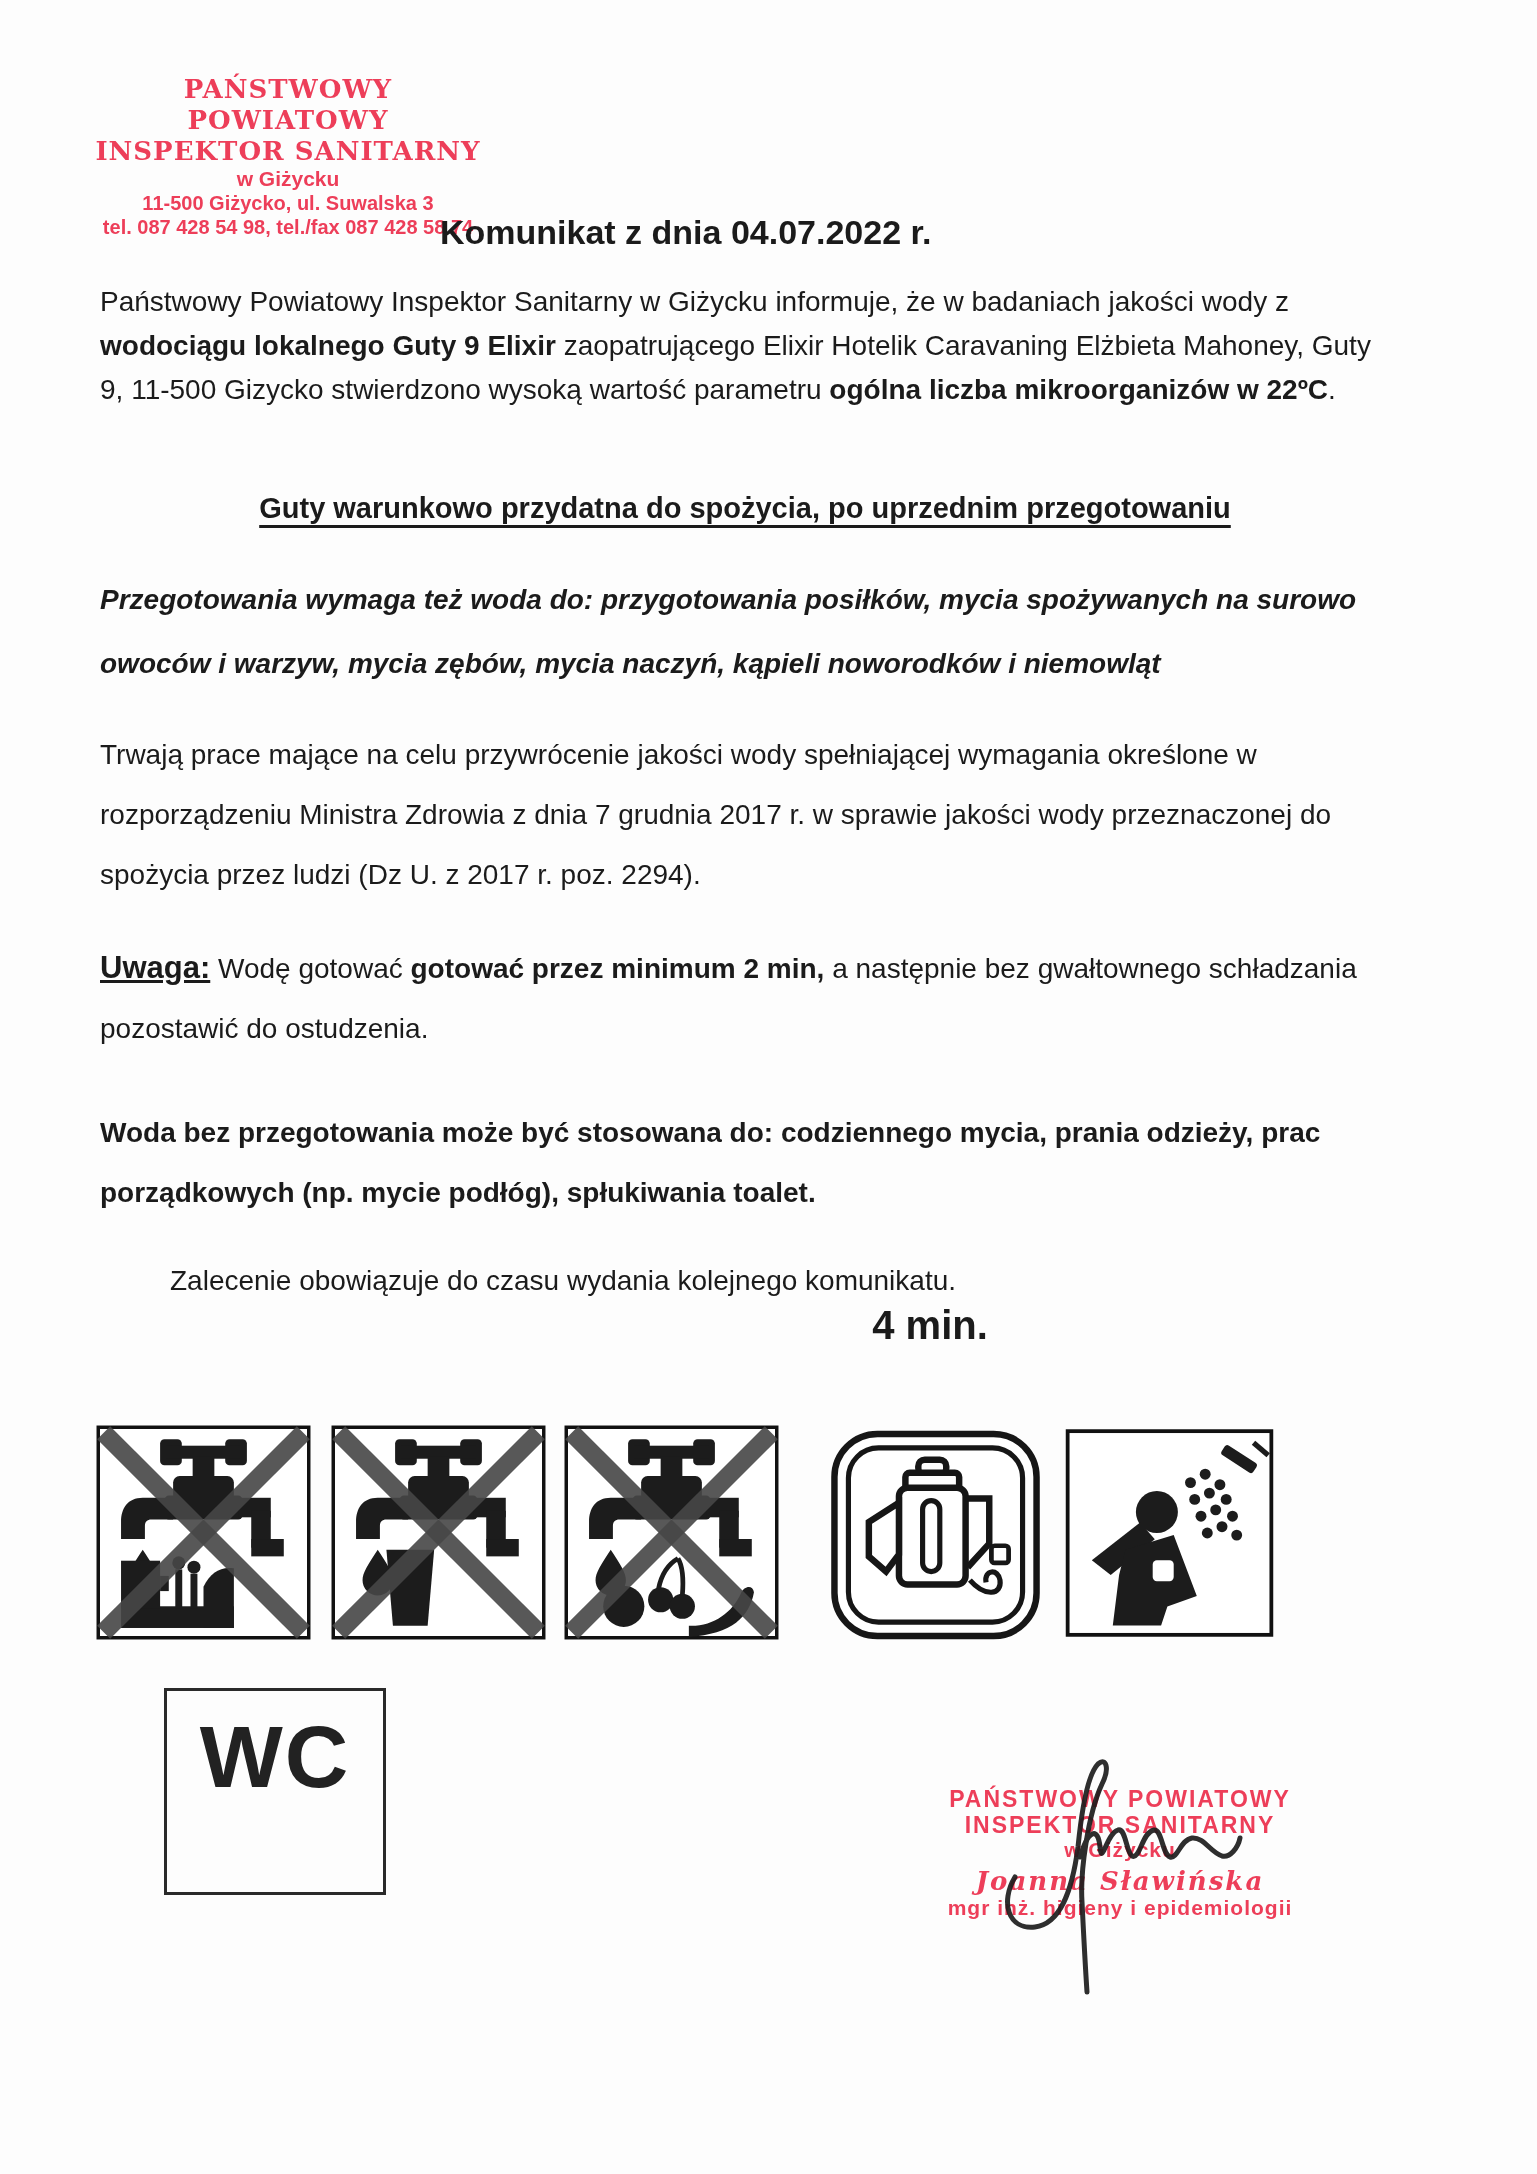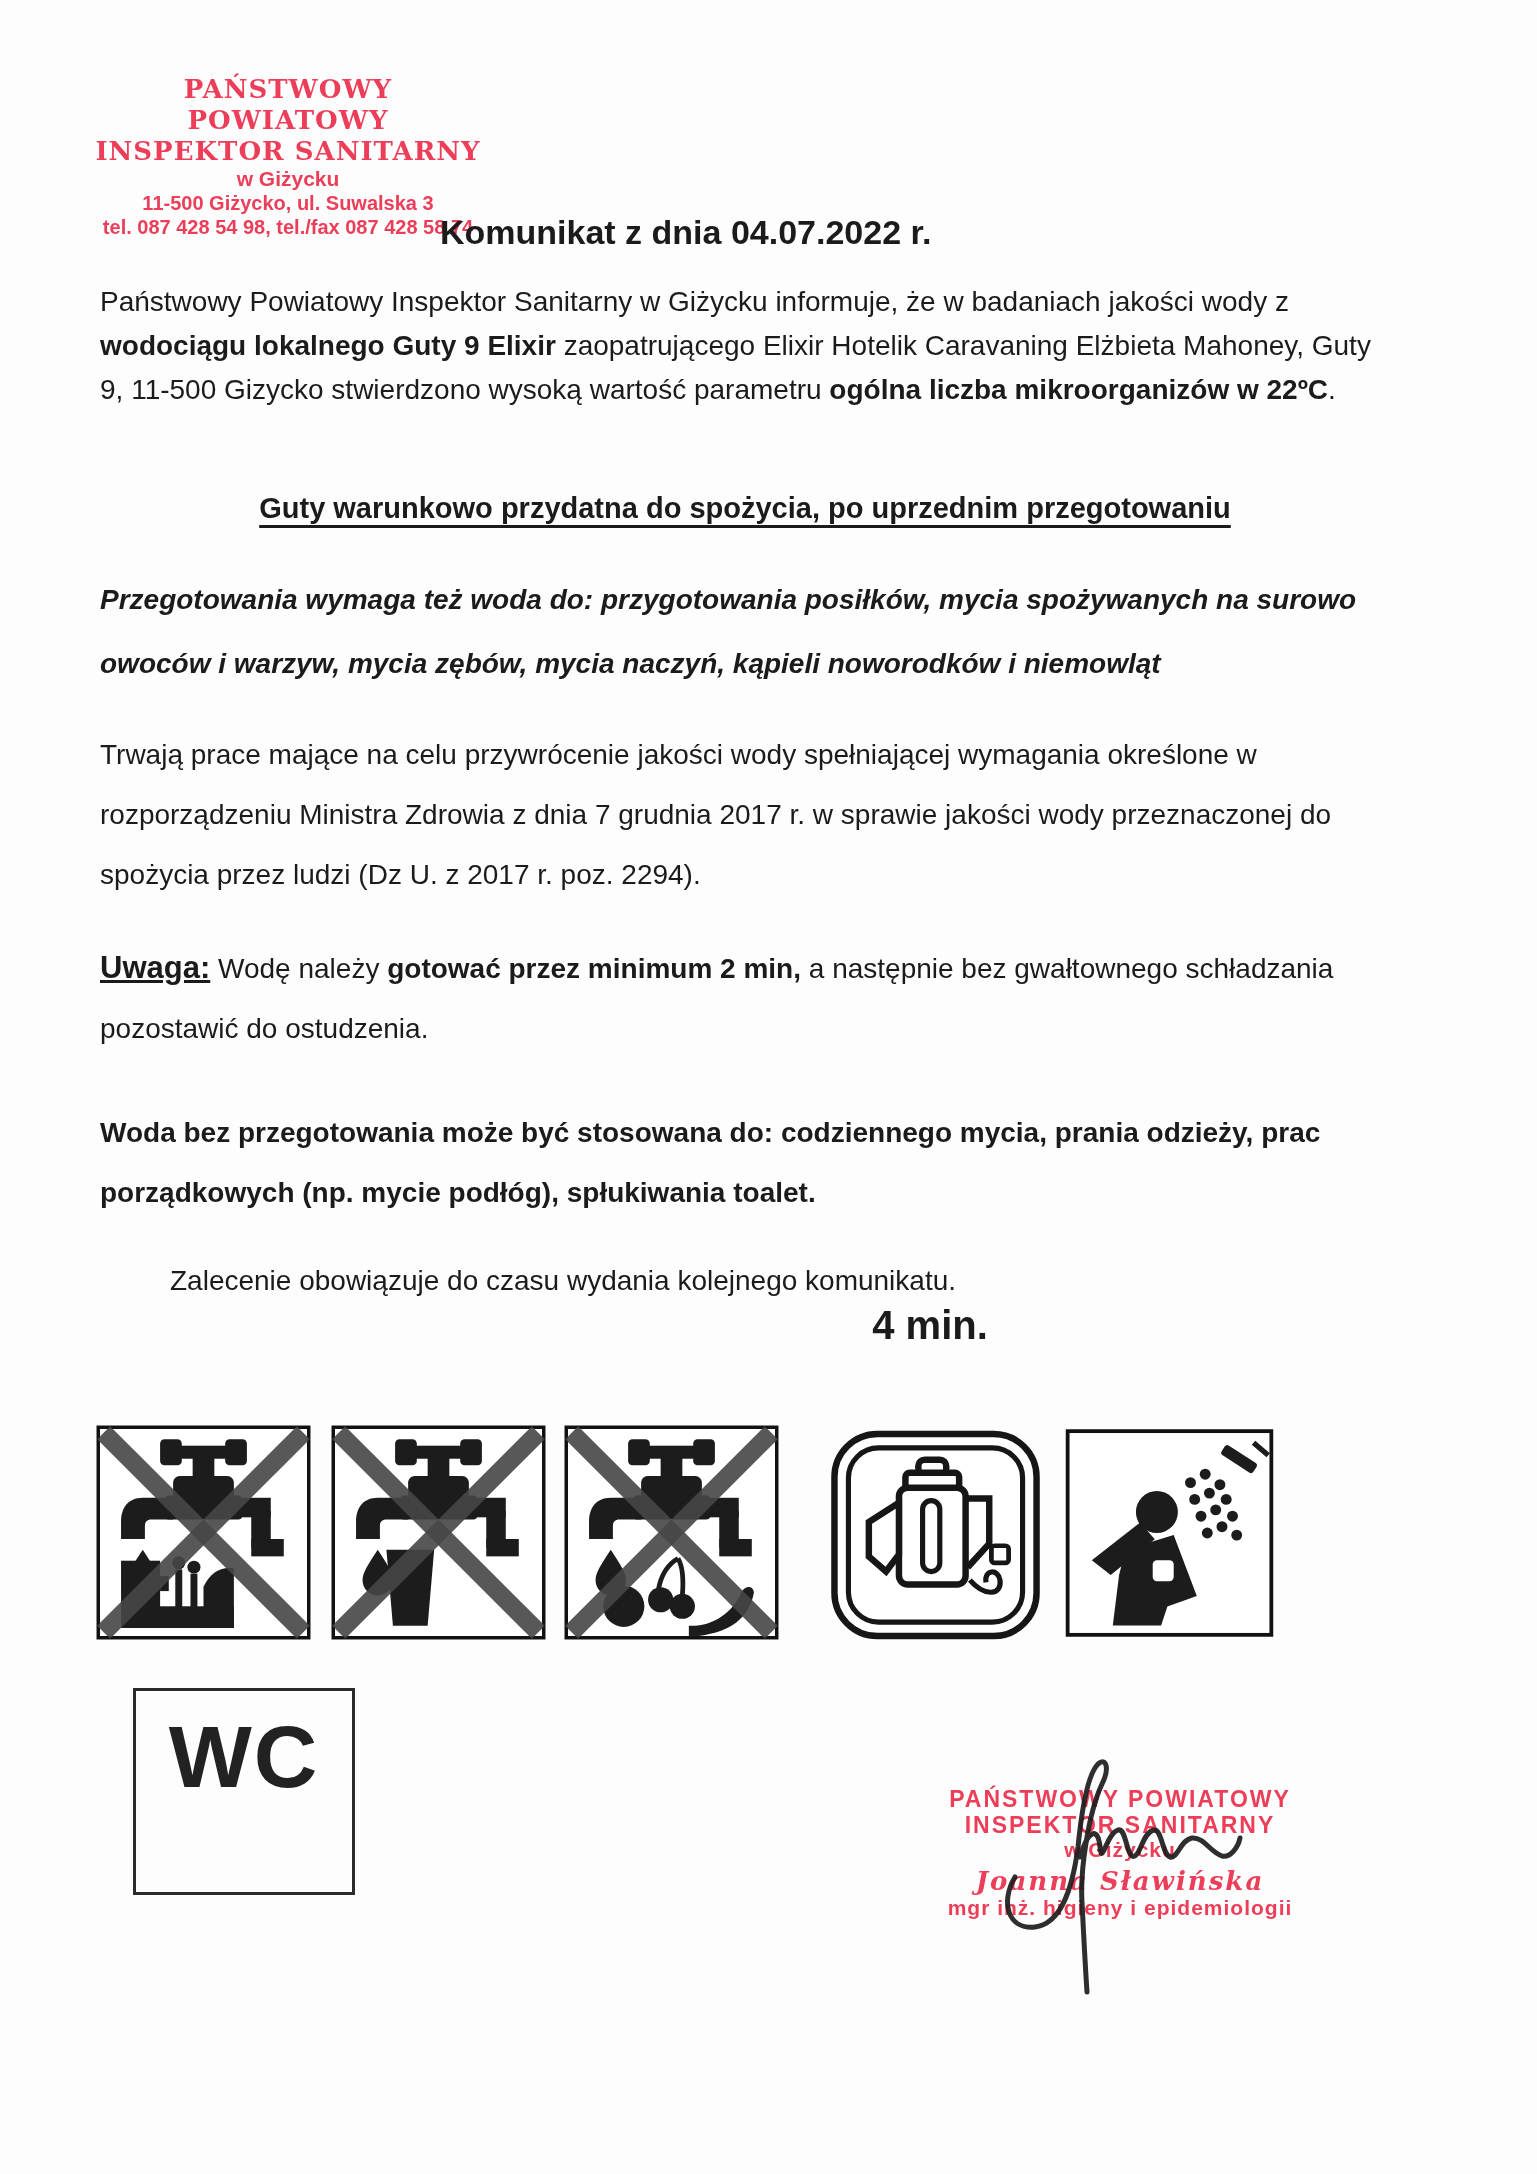--- a/index.html
+++ b/index.html
@@ -28,21 +28,21 @@
   .p5{top:1075px;line-height:60px;font-weight:700;width:1330px;}
   .p6{top:1233px;padding-left:70px;margin-top:32px;}
   .boil{left:700px;top:1303px;width:460px;text-align:center;font-size:40px;font-weight:700;}
   .b{font-weight:700;}
 
   
   .icon-box{position:absolute;width:217px;height:217px;}
   .icon-box svg{width:100%;height:100%;display:block;}
 
   
-  .wc-box{left:133px;top:1688px;width:222px;height:207px;border:3px solid #2a2a2a;
+  .wc-box{left:164px;top:1688px;width:222px;height:207px;border:3px solid #2a2a2a;
           box-sizing:border-box;text-align:center;}
   .wc-box .wc-text{font-size:88px;font-weight:700;letter-spacing:2px;color:#222;
           line-height:1;margin-top:22px;font-family:"Liberation Sans",sans-serif;}
 
   
   .ftr-stamp{left:905px;top:1786px;width:430px;text-align:center;color:#ed3e59;z-index:1;}
   .ftr-stamp .l{font-weight:700;font-size:23px;line-height:26px;letter-spacing:2px;}
   .ftr-stamp .s{font-weight:700;font-size:21px;line-height:24px;letter-spacing:1px;}
   .ftr-stamp .name{font-family:"DejaVu Serif",serif;font-style:italic;font-weight:700;
                    font-size:26px;line-height:30px;letter-spacing:2px;margin-top:4px;}
@@ -86,21 +86,21 @@
 <p class="abs p p1"><span>Państwowy Powiatowy Inspektor Sanitarny w Giżycku informuje, że w badaniach jakości wody z </span><span class="b">wodociągu lokalnego Guty 9 Elixir</span><span>  zaopatrującego Elixir Hotelik Caravaning Elżbieta Mahoney, Guty 9, 11-500 Gizycko stwierdzono wysoką wartość parametru </span><span class="b">ogólna liczba mikroorganizów w 22ºC</span><span>.</span></p>
 
 <div class="abs p heading">
   <span>Guty warunkowo przydatna do spożycia, po uprzednim przegotowaniu</span>
 </div>
 
 <p class="abs p p2">Przegotowania wymaga też woda do: przygotowania posiłków, mycia spożywanych na surowo owoców i warzyw, mycia zębów, mycia naczyń, kąpieli noworodków i niemowląt</p>
 
 <p class="abs p p3">Trwają prace mające na celu przywrócenie jakości wody spełniającej wymagania określone w rozporządzeniu Ministra Zdrowia z dnia 7 grudnia 2017 r. w sprawie jakości wody przeznaczonej do spożycia przez ludzi (Dz U. z 2017 r. poz. 2294).</p>
 
-<p class="abs p p4"><span class="uwaga">Uwaga:</span><span> Wodę należy </span><span class="b">gotować przez minimum 2 min,</span><span> a następnie bez gwałtownego schładzania pozostawić do ostudzenia.</span></p>
+<p class="abs p p4"><span class="uwaga">Uwaga:</span><span> Wodę gotować </span><span class="b">gotować przez minimum 2 min,</span><span> a następnie bez gwałtownego schładzania pozostawić do ostudzenia.</span></p>
 
 <p class="abs p p5">Woda bez przegotowania może być stosowana do: codziennego mycia, prania odzieży, prac porządkowych (np. mycie podłóg), spłukiwania toalet.</p>
 
 <p class="abs p p6">Zalecenie obowiązuje do czasu wydania kolejnego komunikatu.</p>
 
 <div class="abs boil">4 min.</div>
 
 <div class="abs icon-box" style="left:95px;top:1424px;">
   <svg viewBox="0 0 100 100">
     <rect x="1.5" y="1.5" width="97" height="97" fill="#fff" stroke="#111" stroke-width="1.6"></rect>

